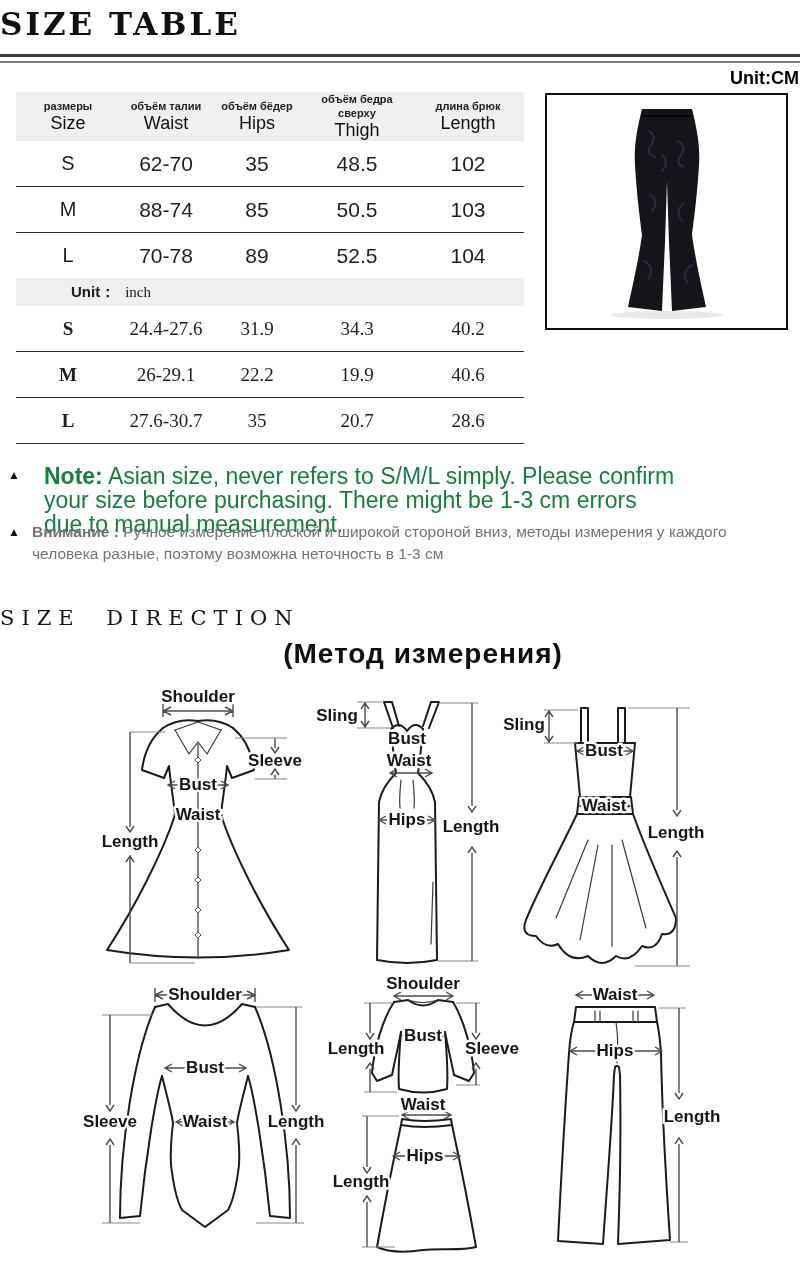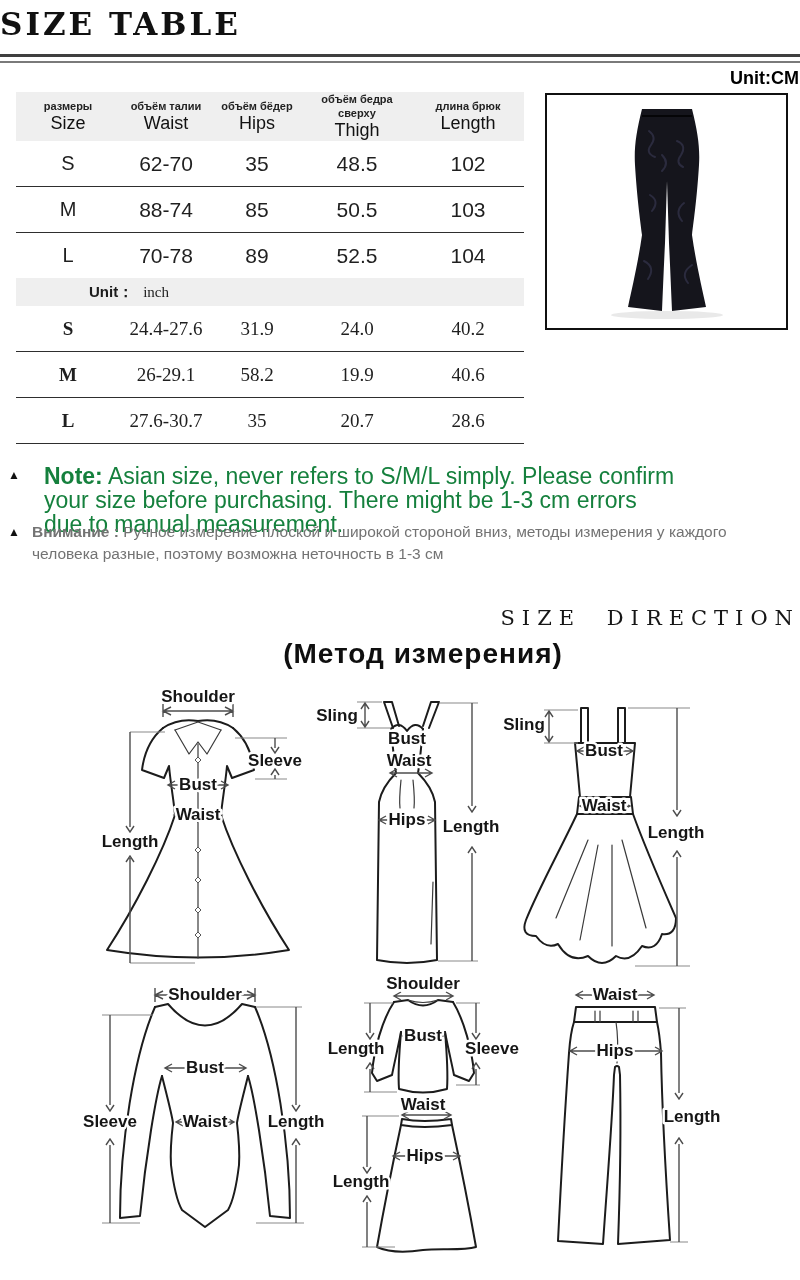--- a/index.html
+++ b/index.html
@@ -11,38 +11,38 @@
   .unit-cm{position:absolute;top:68px;right:1px;font-size:18px;font-weight:600;color:#000;}
   
   .size-table{position:absolute;left:16px;top:92px;width:508px;border-collapse:collapse;table-layout:fixed;text-align:center;}
   .size-table td,.size-table th{padding:0;vertical-align:middle;}
   .size-table thead th{background:#efefef;height:47px;font-weight:normal;}
   .col-ru{font-size:11px;font-weight:600;color:#222;line-height:14px;}
   .col-en{font-size:18px;font-weight:500;color:#111;line-height:21px;}
   .cm-row td{height:45px;font-size:21px;color:#1f1f1f;}
   .cm-row td.size-col{font-size:20px;font-weight:500;}
   .bordered td{border-bottom:1px solid #2e2e2e;}
-  .unit-band td{background:#efefef;height:28px;text-align:left;padding-left:73px;}
+  .unit-band td{background:#efefef;height:28px;text-align:left;padding-left:55px;}
   .ub-label{font-size:15px;font-weight:700;}
   .ub-value{font-family:"Liberation Serif",serif;font-size:15px;margin-left:10px;}
   .inch-row td{height:45px;font-family:"Liberation Serif",serif;font-size:19px;color:#1f1f1f;}
   .inch-row td.size-col{font-weight:bold;}
   
   .product-box{position:absolute;left:545px;top:93px;width:239px;height:233px;border:2px solid #101010;background:#fff;display:flex;align-items:center;justify-content:center;}
   
   .note{position:absolute;display:flex;align-items:flex-start;}
   .note-en{top:464px;left:8px;width:672px;}
   .note-ru{top:521px;left:8px;width:724px;}
   .tri{flex:0 0 24px;font-size:12px;color:#111;line-height:22px;}
   .note-body{flex:1;}
   .note-en .note-body{font-size:23px;line-height:24px;color:#15803d;margin-left:12px;}
   .note-ru .note-body{font-size:15.5px;line-height:22px;color:#737373;}
   .note-label{font-weight:bold;}
   
-  .dir-title{position:absolute;top:606px;left:0;width:100%;text-align:right;font-family:"DejaVu Serif",serif;font-size:21px;font-weight:500;letter-spacing:7px;word-spacing:12px;color:#161616;}
+  .dir-title{position:absolute;top:606px;left:0;width:100%;text-align:left;font-family:"DejaVu Serif",serif;font-size:21px;font-weight:500;letter-spacing:7px;word-spacing:12px;color:#161616;}
   .dir-sub{position:absolute;top:638px;left:0;width:100%;text-align:center;font-size:28px;font-weight:700;letter-spacing:1px;color:#0f0f0f;padding-left:23px;}
   
   .diag{position:absolute;}
   .g{fill:none;stroke:#1c1c1c;stroke-width:2;stroke-linecap:round;stroke-linejoin:round;}
   .g2{fill:none;stroke:#3a3a3a;stroke-width:1.2;stroke-linecap:round;stroke-linejoin:round;}
   .btn{fill:#ffffff;stroke:#555;stroke-width:1;}
   .ml{fill:none;stroke:#4d4d4d;stroke-width:1.4;}
   .tick{fill:none;stroke:#8a8a8a;stroke-width:1.2;}
   .lbl{font-family:"Liberation Sans",sans-serif;font-size:17px;font-weight:600;fill:#151515;paint-order:stroke;stroke:#ffffff;stroke-width:5px;stroke-linejoin:round;text-anchor:middle;}
   .pants-fill{fill:#15151c;}
@@ -112,27 +112,27 @@
           <td>52.5</td>
           <td>104</td>
         </tr>
       <tr class="unit-band">
           <td colspan="5"><span class="ub-label">Unit：</span><span class="ub-value">inch</span></td>
         </tr>
       <tr class="inch-row bordered">
           <td class="size-col">S</td>
           <td>24.4-27.6</td>
           <td>31.9</td>
-          <td>24.0</td>
+          <td>34.3</td>
           <td>40.2</td>
         </tr>
       <tr class="inch-row bordered">
           <td class="size-col">M</td>
           <td>26-29.1</td>
-          <td>58.2</td>
+          <td>22.2</td>
           <td>19.9</td>
           <td>40.6</td>
         </tr>
       <tr class="inch-row bordered">
           <td class="size-col">L</td>
           <td>27.6-30.7</td>
           <td>35</td>
           <td>20.7</td>
           <td>28.6</td>
         </tr>

